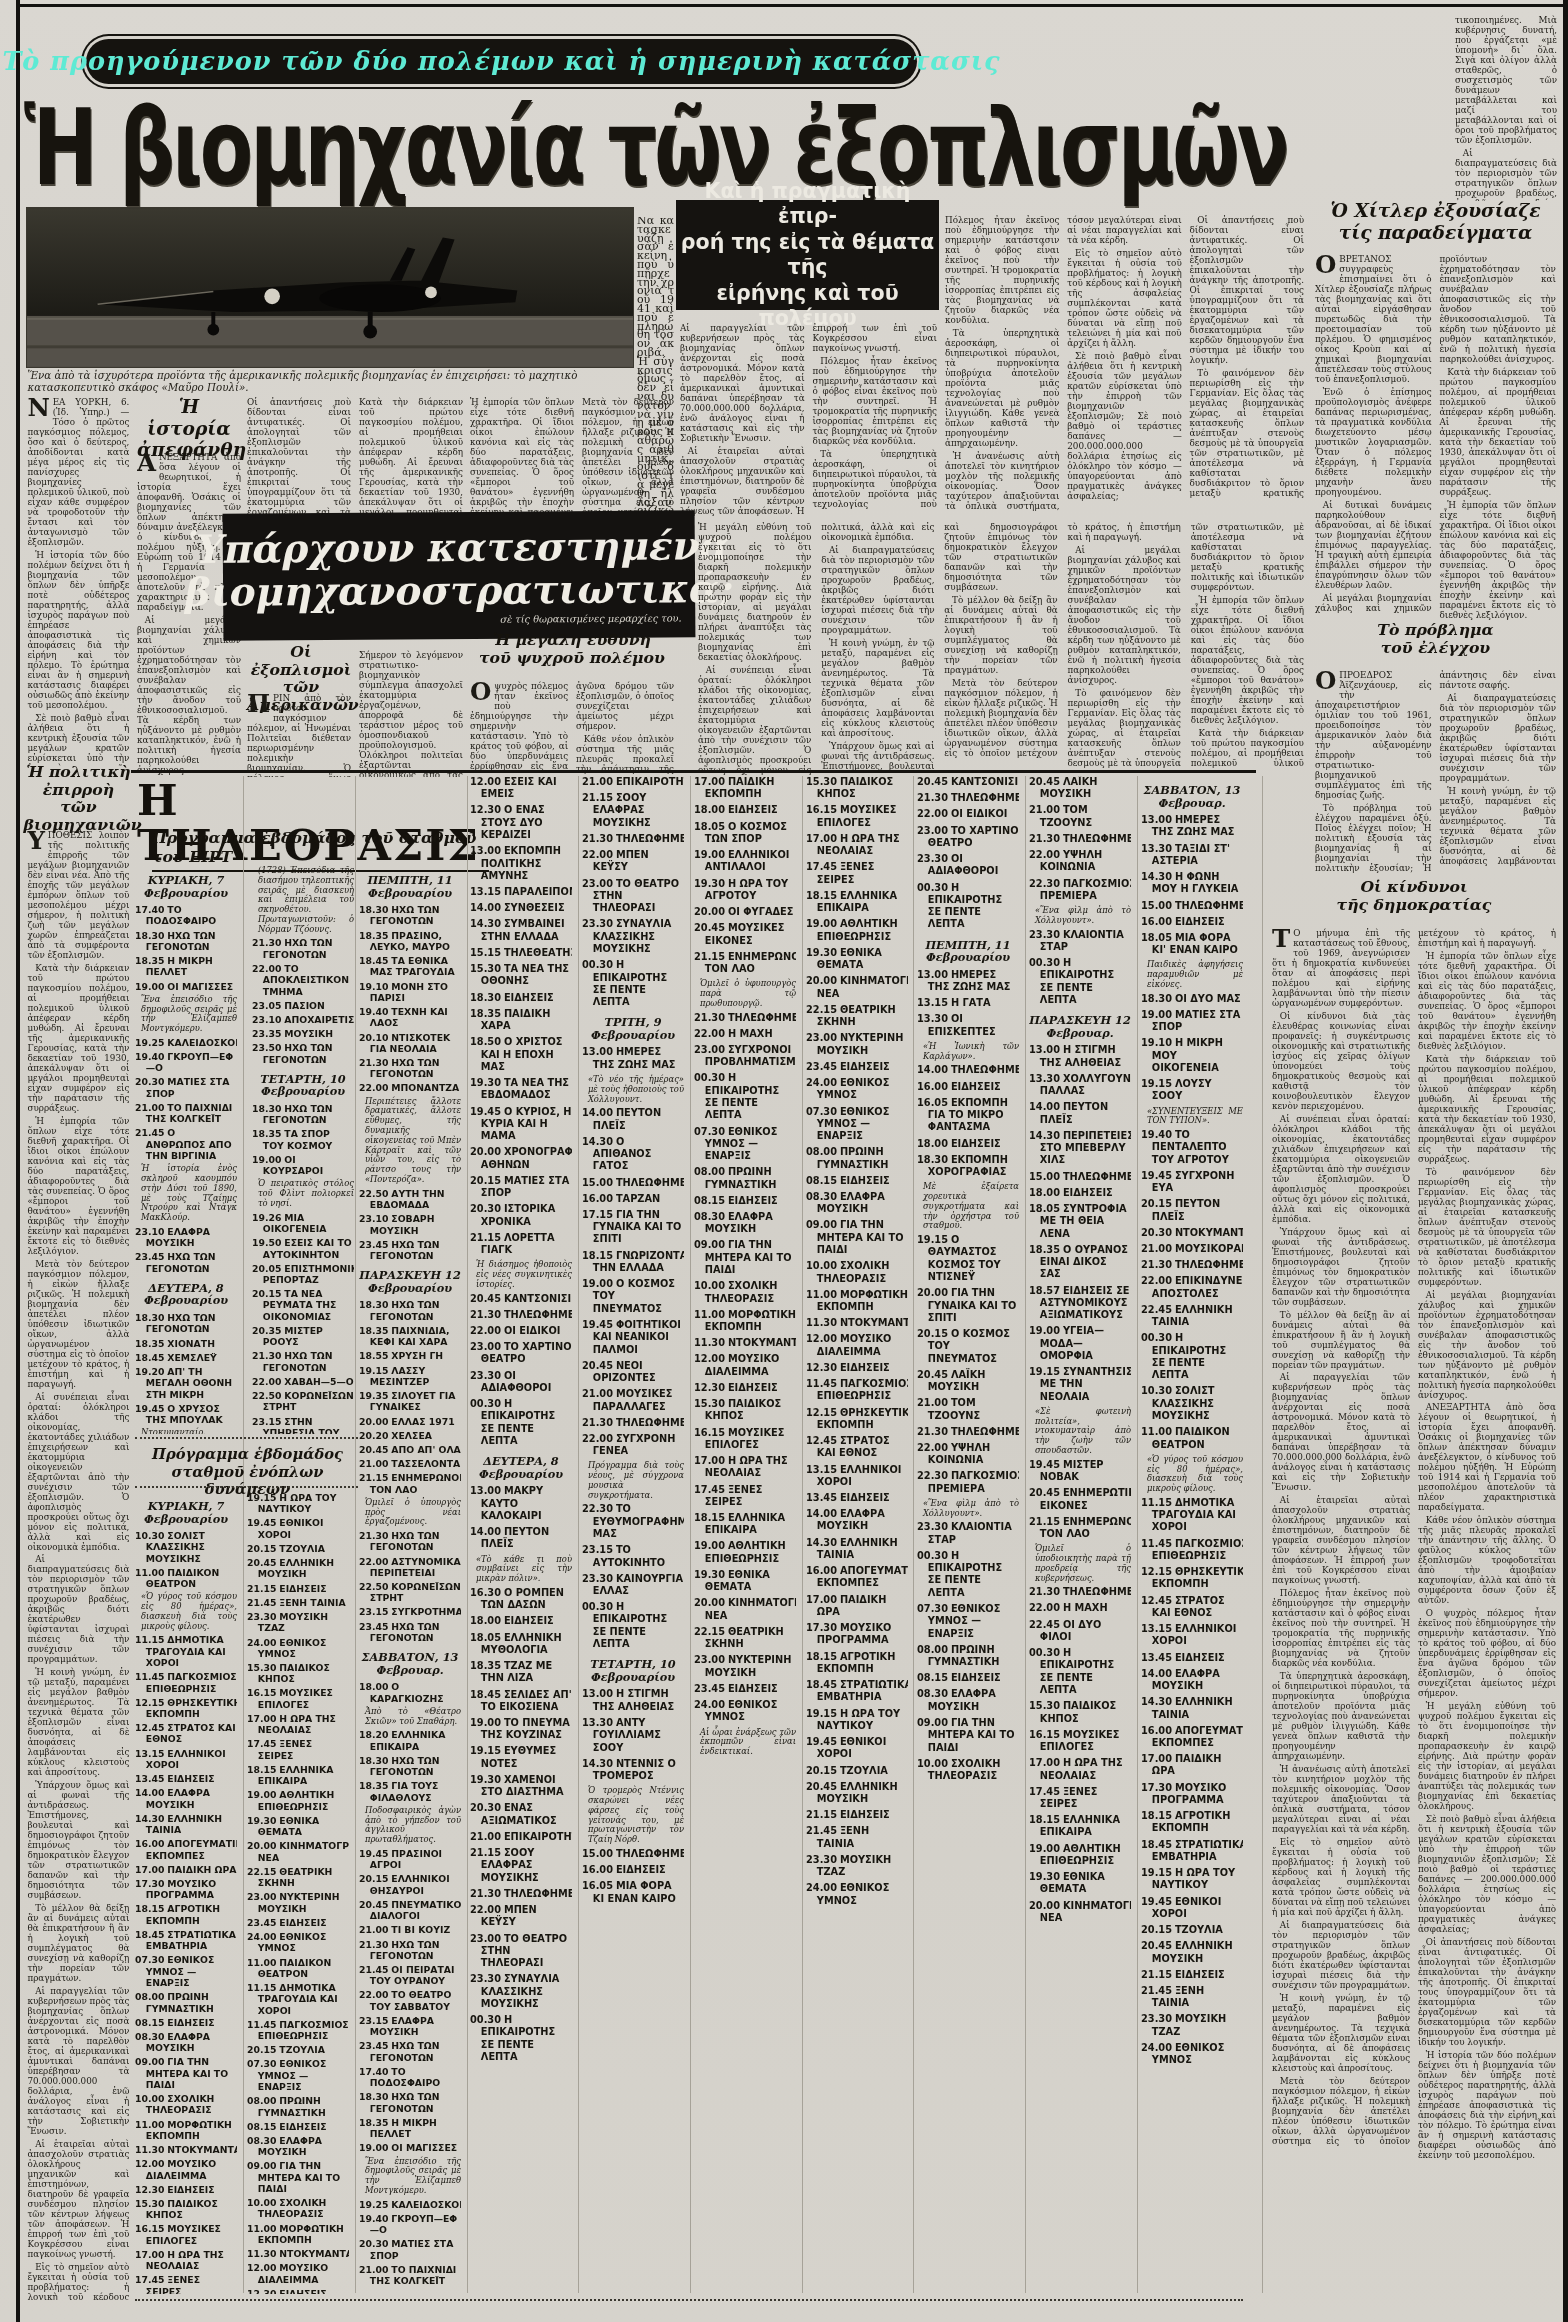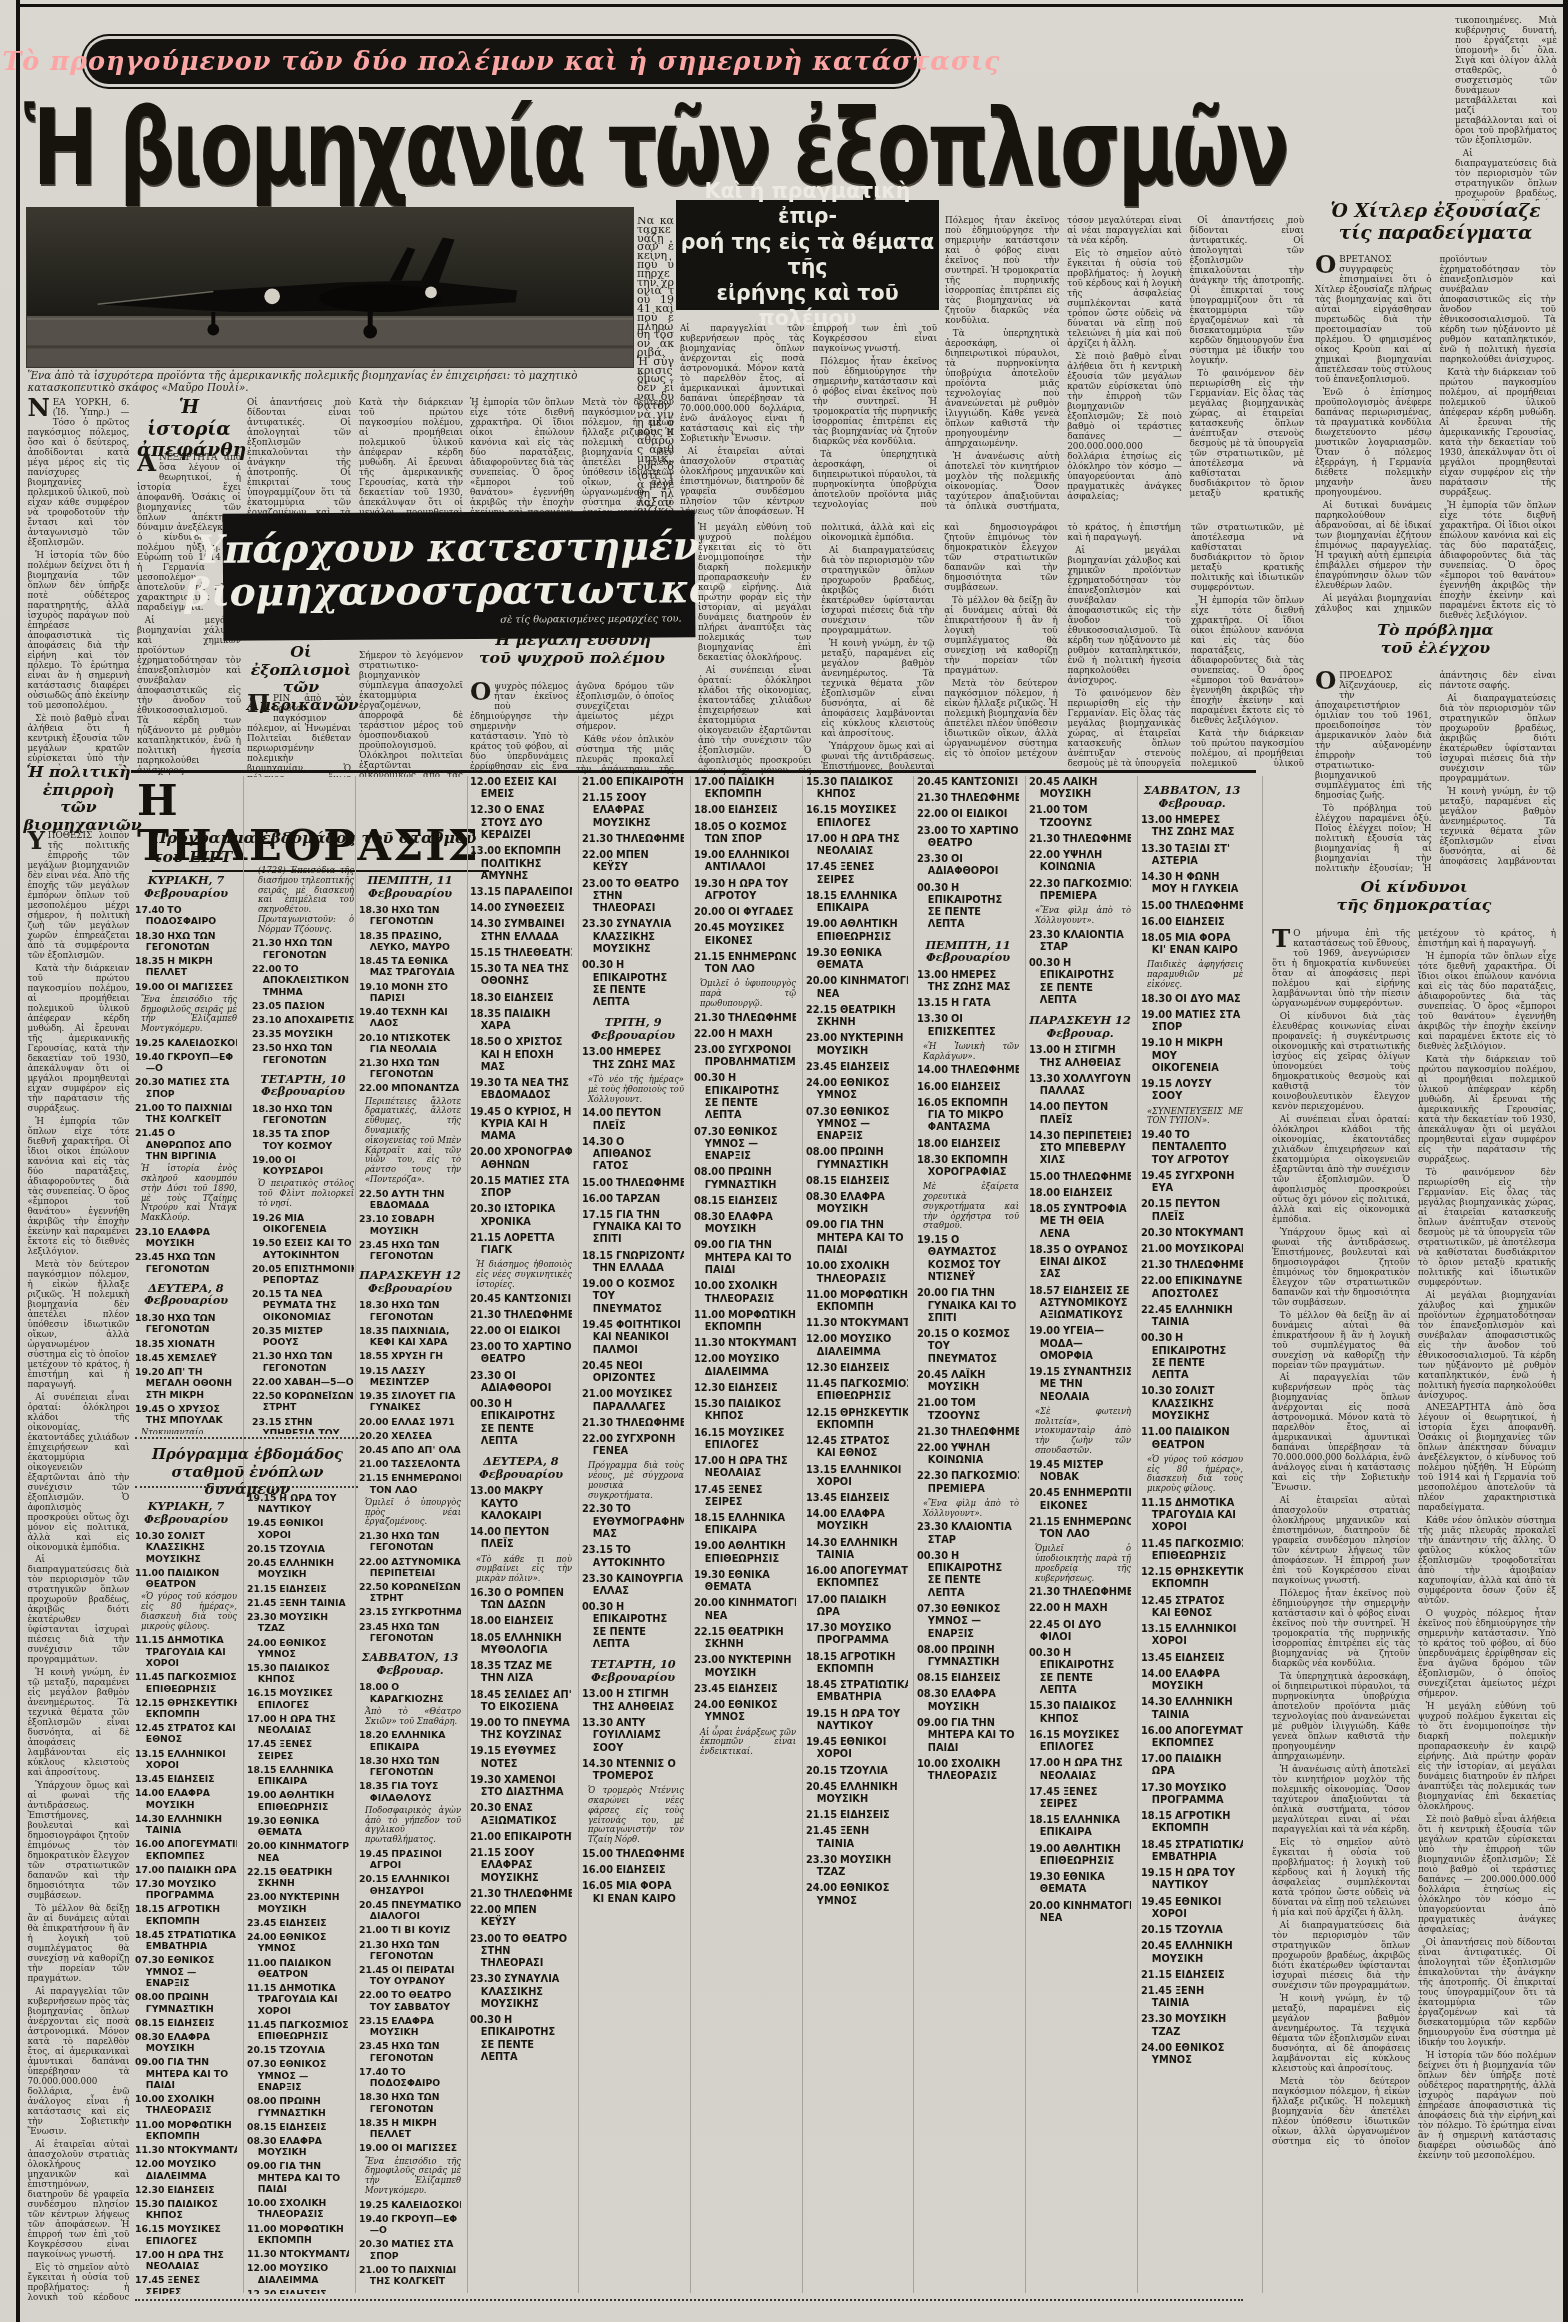--- a/index.html
+++ b/index.html
@@ -7,21 +7,21 @@
        background:linear-gradient(#dad7d1,#d2cfc8 60%,#d6d3cc);
        font-family:"DejaVu Serif",serif;color:#1b1914;overflow:hidden;}
   #paper{position:absolute;inset:0;}
 
   .edge{position:absolute;background:#131210;}
 
   
   #kicker{position:absolute;left:86px;top:39px;width:831px;height:45px;
           background:#15130f;border-radius:25.5px;display:flex;align-items:center;justify-content:center;
           box-shadow:0 0 0 2.9px #d6d3cc,0 0 0 4.9px #15130f;}
-  #kicker span{color:#fca5a5;font:italic 700 25.5px/27.4px "DejaVu Serif",serif;letter-spacing:1px;white-space:nowrap;text-align:right;}
+  #kicker span{color:#5eead4;font:italic 700 25.5px/27.4px "DejaVu Serif",serif;letter-spacing:1px;white-space:nowrap;text-align:right;}
 
   
   #headline{position:absolute;left:23.5px;top:82px;width:1529px;height:122px;overflow:visible;}
   #headline span{display:inline-block;font:900 86px/108px "DejaVu Sans",sans-serif;color:#17140e;
                  letter-spacing:-2.9px;transform:scale(.9,1.22);transform-origin:left top;white-space:nowrap;
                  text-shadow:1px 1px 0 #4a463c;}
 
   
   #photo{position:absolute;left:27.4px;top:208px;width:606px;height:159px;background:#22201b;
          box-shadow:0 0 0 1px #3a372f;}

